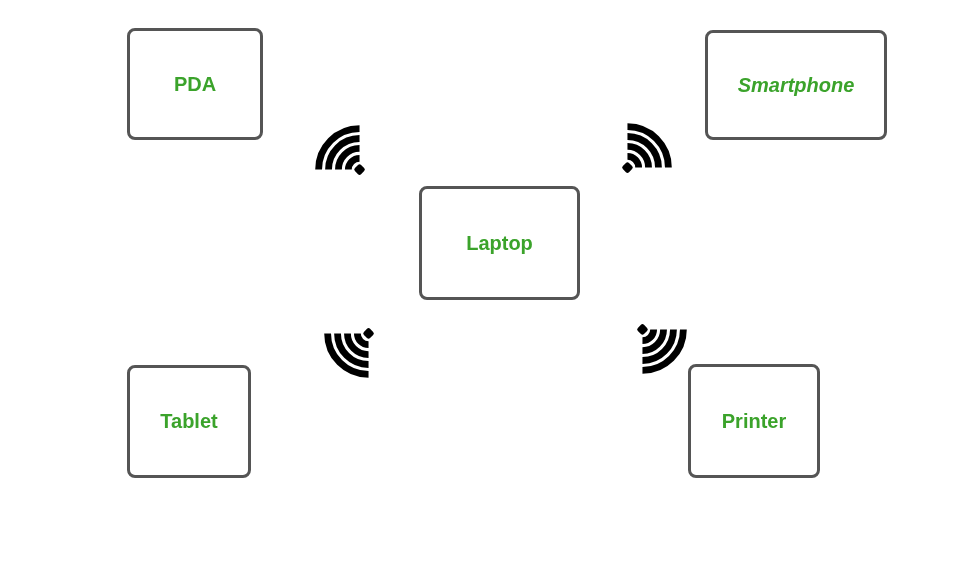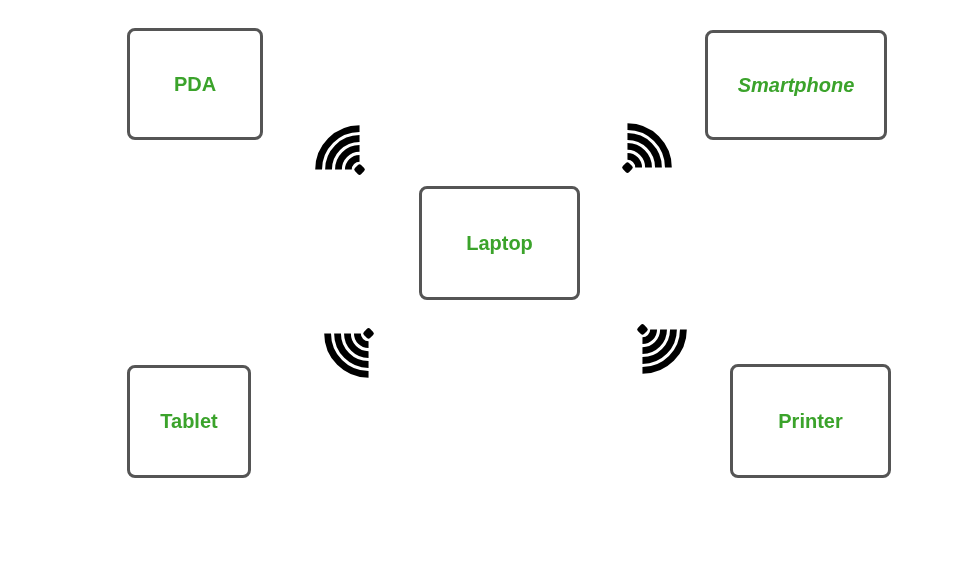--- a/index.html
+++ b/index.html
@@ -29,21 +29,21 @@
     color: #3BA32B;
     font-weight: bold;
     font-size: 20px;
     letter-spacing: 0px;
     white-space: nowrap;
   }
   .node-pda        { left: 127px; top: 28px;  width: 136px; height: 112px; }
   .node-smartphone { left: 705px; top: 30px;  width: 182px; height: 110px; font-style: italic; }
   .node-laptop     { left: 419px; top: 186px; width: 161px; height: 114px; }
   .node-tablet     { left: 127px; top: 365px; width: 124px; height: 113px; }
-  .node-printer    { left: 730px; top: 364px; width: 161px; height: 114px; }
+  .node-printer    { left: 688px; top: 364px; width: 132px; height: 114px; }
 
   .wifi {
     position: absolute;
     width: 62px;
     height: 62px;
   }
   .wifi svg { overflow: visible; display: block; }
   .wifi-to-pda        { left: 311px; top: 121px; transform: rotate(-45deg); }
   .wifi-to-smartphone { left: 614px; top: 119px; transform: rotate(45deg); }
   .wifi-to-tablet     { left: 320px; top: 320px; transform: rotate(-135deg); }

